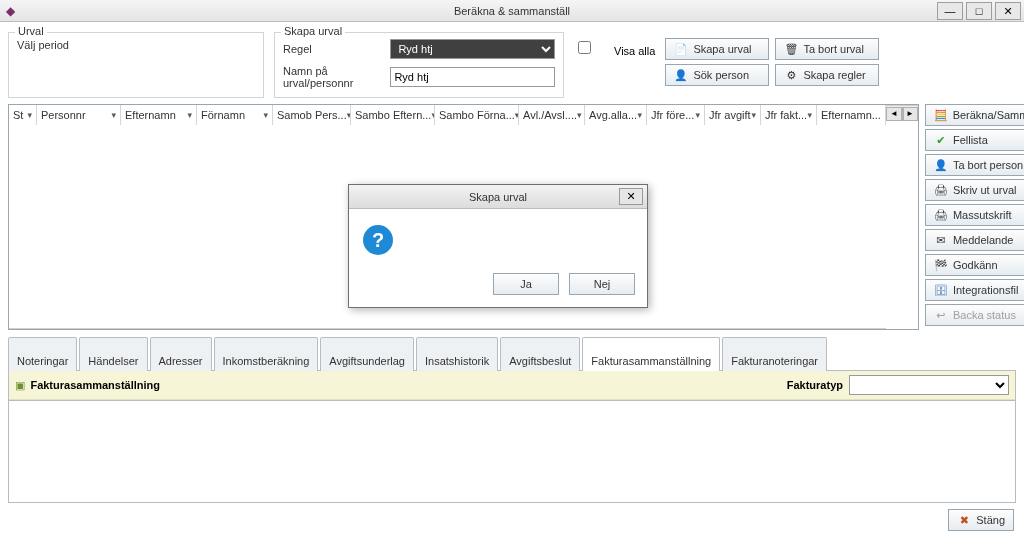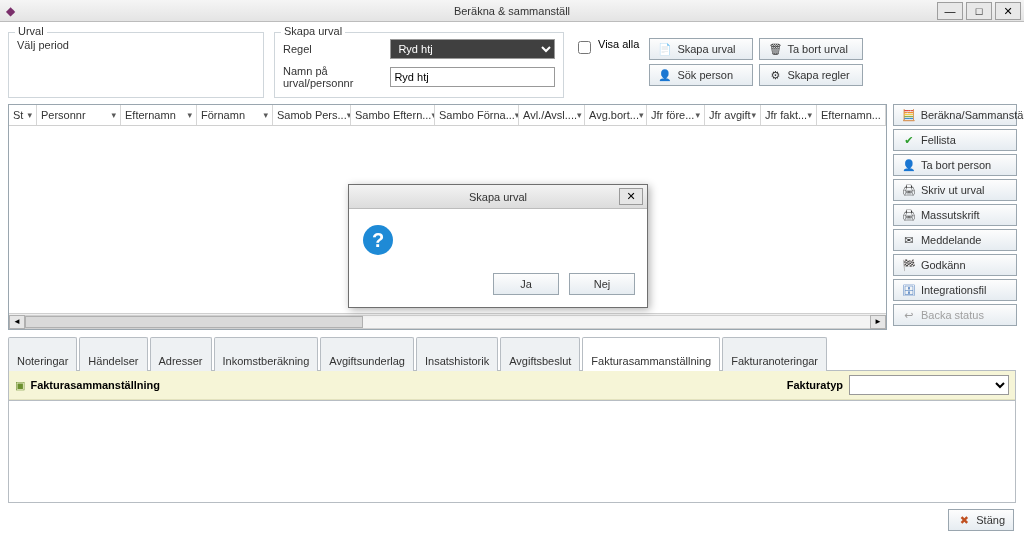--- a/index.html
+++ b/index.html
@@ -18,28 +18,28 @@
   .row { display: flex; align-items: center; margin-bottom: 6px; }
   .row:last-child { margin-bottom: 0; }
   .row label { width: 56px; color: #333; }
   .skapa .row label { width: 118px; }
   select, input[type=text] { height: 20px; border: 1px solid #999; background: #fff; padding: 0 3px; }
   .urval select { width: 192px; }
   .skapa select { width: 180px; }
   .skapa input { width: 180px; }
   .dark-input { background: #404040; color: #fff; }
   .mid-controls { display: flex; align-items: flex-start; gap: 6px; padding-top: 10px; }
-  .chk { display: flex; align-items: flex-start; gap: 4px; margin-right: 4px; }
+  .chk { display: flex; align-items: flex-end; gap: 20px; margin-right: 4px; }
   .btn { height: 22px; border: 1px solid #9aa6af; background: linear-gradient(#fdfdfd,#e6ecf1); padding: 0 8px; display: inline-flex; align-items: center; gap: 5px; color: #333; }
   .btn .ic { width: 14px; height: 14px; display: inline-flex; align-items: center; justify-content: center; font-size: 11px; }
   .btn-col { display: flex; flex-direction: column; gap: 4px; }
   .btn-col .btn { width: 104px; justify-content: flex-start; }
   .main-row { display: flex; margin-top: 6px; }
   .grid-side { flex: 1; }
-  .grid-wrap { border: 1px solid #9aa6af; height: 226px; background: #fff; position: relative; display: flex; flex-direction: column; }
+  .grid-wrap { border: 1px solid #9aa6af; height: 226px; background: #fff; position: relative; display: flex; flex-direction: row; }
   .grid-head { display: flex; background: #fff; border-bottom: 1px solid #d0d0d0; }
   .gh { border-right: 1px solid #d6d6d6; padding: 3px 4px; display: flex; align-items: center; justify-content: space-between; white-space: nowrap; overflow: hidden; color: #333; height: 20px; }
   .gh .fnl { font-size: 9px; color: #5a5a5a; }
   .grid-body { flex: 1; background: #fff; }
   .hscroll { height: 16px; background: #efefef; border-top: 1px solid #cfcfcf; display: flex; align-items: center; }
   .hscroll .arrow { width: 16px; height: 14px; border: 1px solid #b0b0b0; background: #e6e6e6; display: flex; align-items: center; justify-content: center; font-size: 8px; }
   .hscroll .track { flex: 1; height: 14px; position: relative; background: #f4f4f4; border-top: 1px solid #d0d0d0; border-bottom: 1px solid #d0d0d0; }
   .hscroll .thumb { position: absolute; left: 0; width: 40%; top: 0; bottom: 0; background: #d9d9d9; border: 1px solid #b0b0b0; }
   .side-btns { width: 124px; margin-left: 6px; display: flex; flex-direction: column; gap: 3px; }
   .side-btns .btn { width: 100%; justify-content: flex-start; height: 22px; }
@@ -156,21 +156,21 @@
             </div>
           <div class="gh" style="width:84px">
               <span>Sambo Förna...</span>
               <span class="fnl">▾</span>
             </div>
           <div class="gh" style="width:66px">
               <span>Avl./Avsl....</span>
               <span class="fnl">▾</span>
             </div>
           <div class="gh" style="width:62px">
-              <span>Avg.bort...</span>
+              <span>Avg.alla...</span>
               <span class="fnl">▾</span>
             </div>
           <div class="gh" style="width:58px">
               <span>Jfr före...</span>
               <span class="fnl">▾</span>
             </div>
           <div class="gh" style="width:56px">
               <span>Jfr avgift</span>
               <span class="fnl">▾</span>
             </div>

